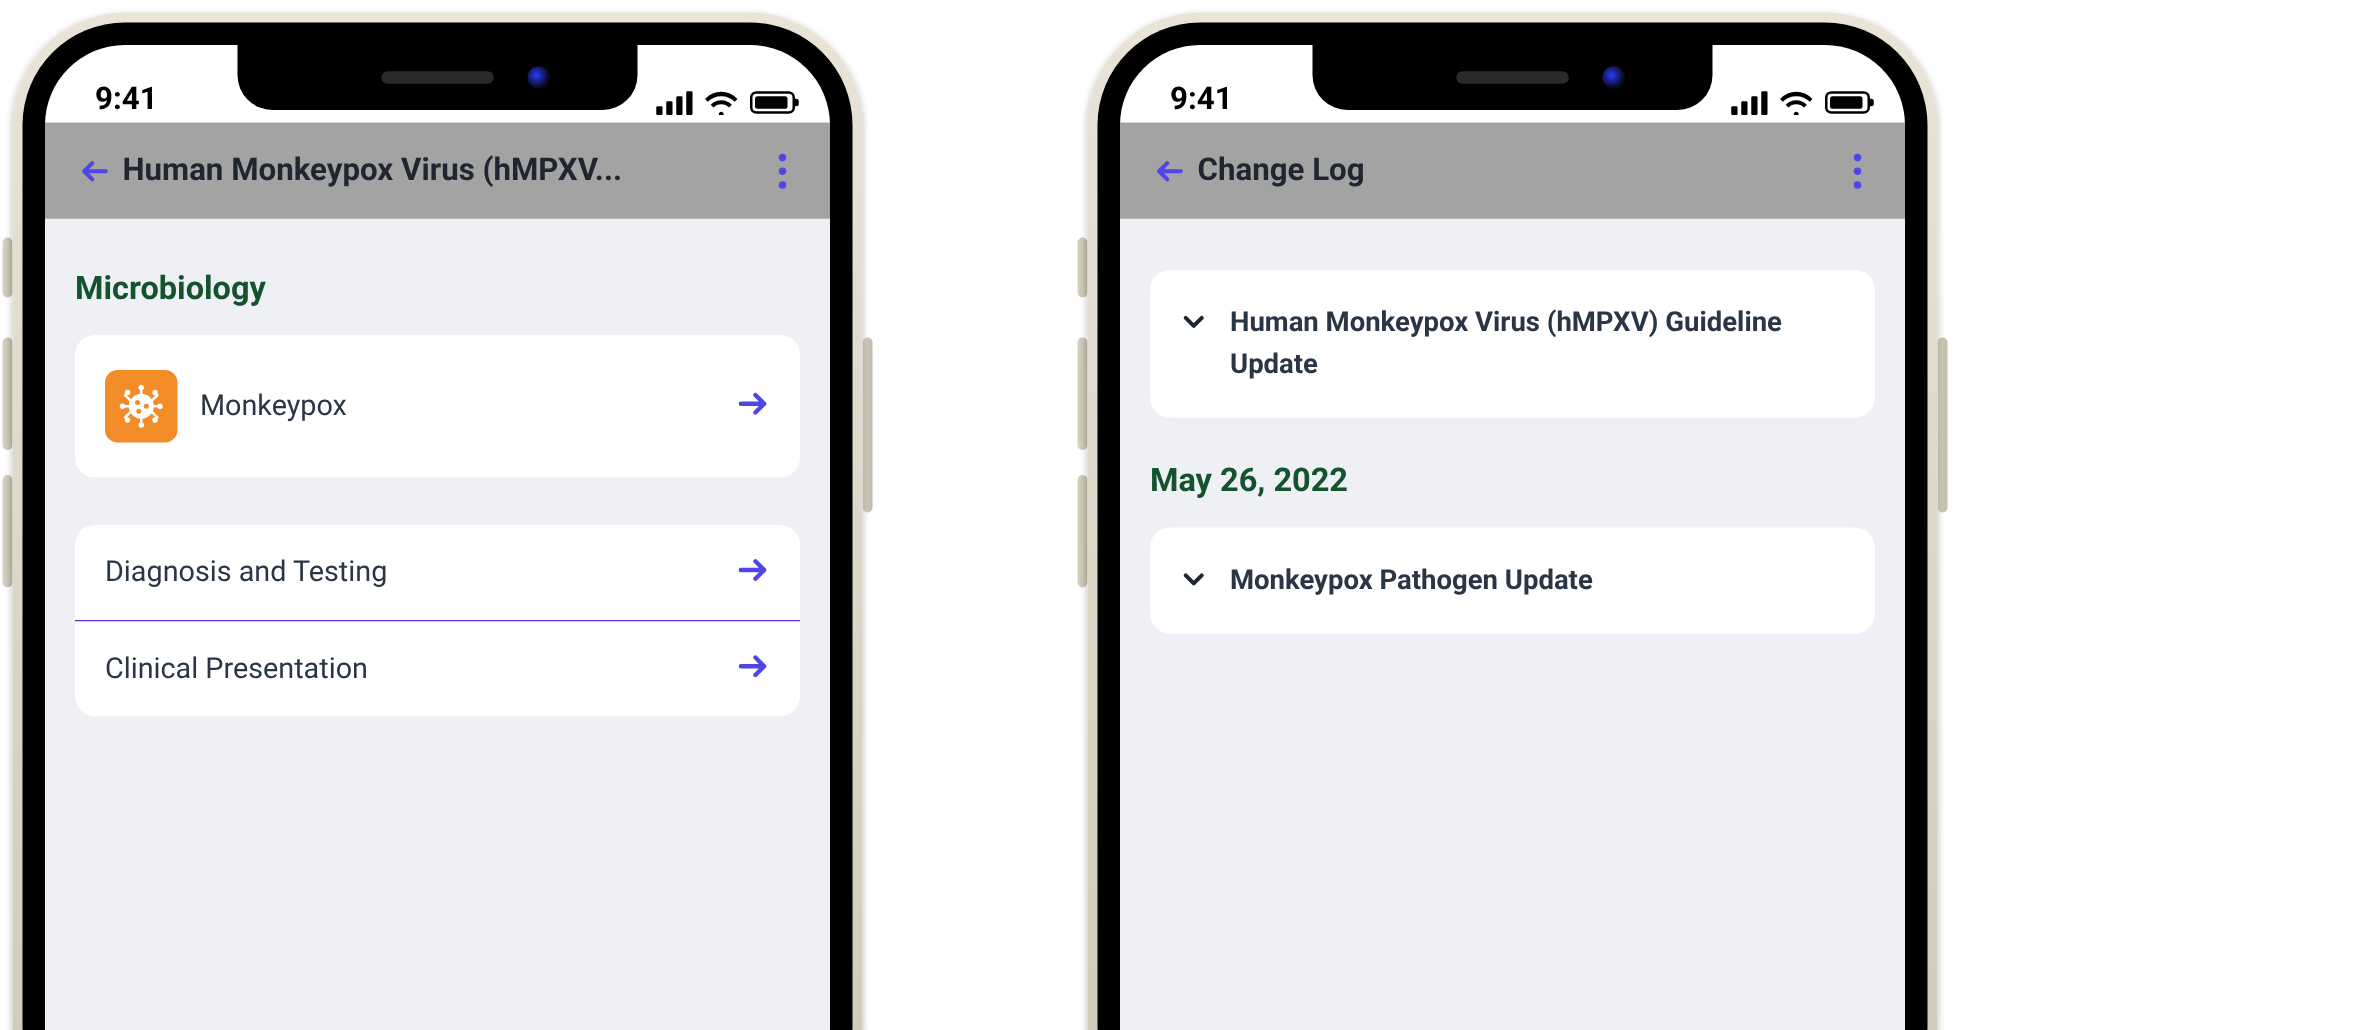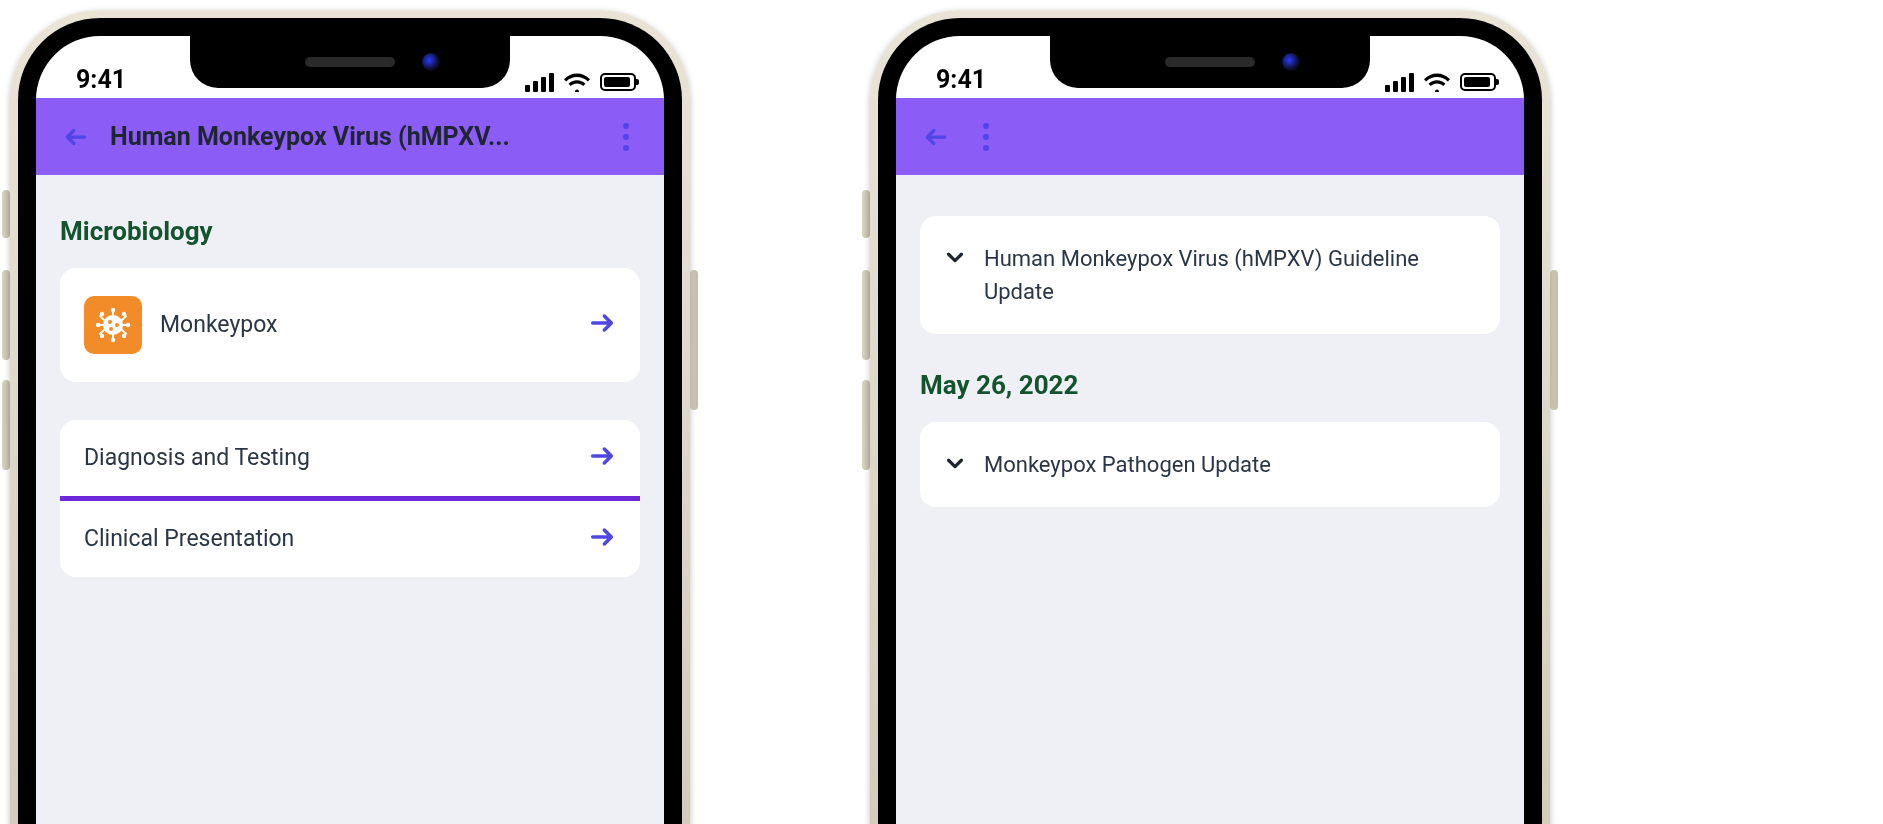--- a/index.html
+++ b/index.html
@@ -145,25 +145,25 @@
   .battery .fill {
     position:absolute;
     left:2px; top:2px; bottom:2px;
     width:26px;
     background:#000;
     border-radius:2px;
   }
 
   .app-header {
     height: 78px;
-    background: #8b5cf6;
+    background: #a3a3a3;
     display:flex;
     align-items:center;
     padding: 0 22px;
-    gap: 16px;
+    gap: 4px;
     border-bottom: 1px solid #eef0f5;
   }
   .back-btn {
     width: 36px; height: 36px;
     display:flex; align-items:center; justify-content:center;
     color: #4f46e5;
   }
   .app-title {
     font-size: 25px;
     font-weight: 700;
@@ -199,21 +199,21 @@
     background: #fff;
     border-radius: 16px;
     margin-bottom: 38px;
     overflow:hidden;
   }
   .row {
     display:flex;
     align-items:center;
     padding: 22px 24px;
     gap: 18px;
-    border-bottom: 5px solid #6d28d9;
+    border-bottom: 1px solid #6d28d9;
   }
   .row:last-child { border-bottom: none; }
   .row.tall { padding: 28px 24px; border-radius: 22px; }
   .row-label {
     flex:1;
     font-size: 23px;
     color: #2a3646;
     line-height: 1.4;
   }
   .row-arrow {
@@ -228,20 +228,21 @@
   }
 
   .changelog-card {
     background:#fff;
     border-radius:16px;
     padding: 26px 24px;
     display:flex;
     align-items:flex-start;
     gap: 18px;
     margin-bottom: 36px;
+    font-weight: bold;
   }
   .chev {
     color:#1f2631;
     padding-top: 4px;
   }
   .change-text {
     font-size: 22px;
     color:#2a3646;
     line-height:1.5;
   }
@@ -387,20 +388,21 @@
         <div class="speaker"></div>
         <div class="camera"></div>
       </div>
 
       <div class="app-header">
         <div class="back-btn">
           <svg width="26" height="26" viewBox="0 0 24 24">
               <path fill="none" stroke="#4f46e5" stroke-width="3" stroke-linecap="round" stroke-linejoin="round" d="M20 12H4M10 6l-6 6 6 6"></path>
             </svg>
         </div>
+        <div class="app-title">Change Log</div>
         <div class="kebab">
             <span></span>
             <span></span>
             <span></span>
           </div>
       </div>
 
       <div class="app-body">
         <div class="changelog-card">
           <div class="chev">

